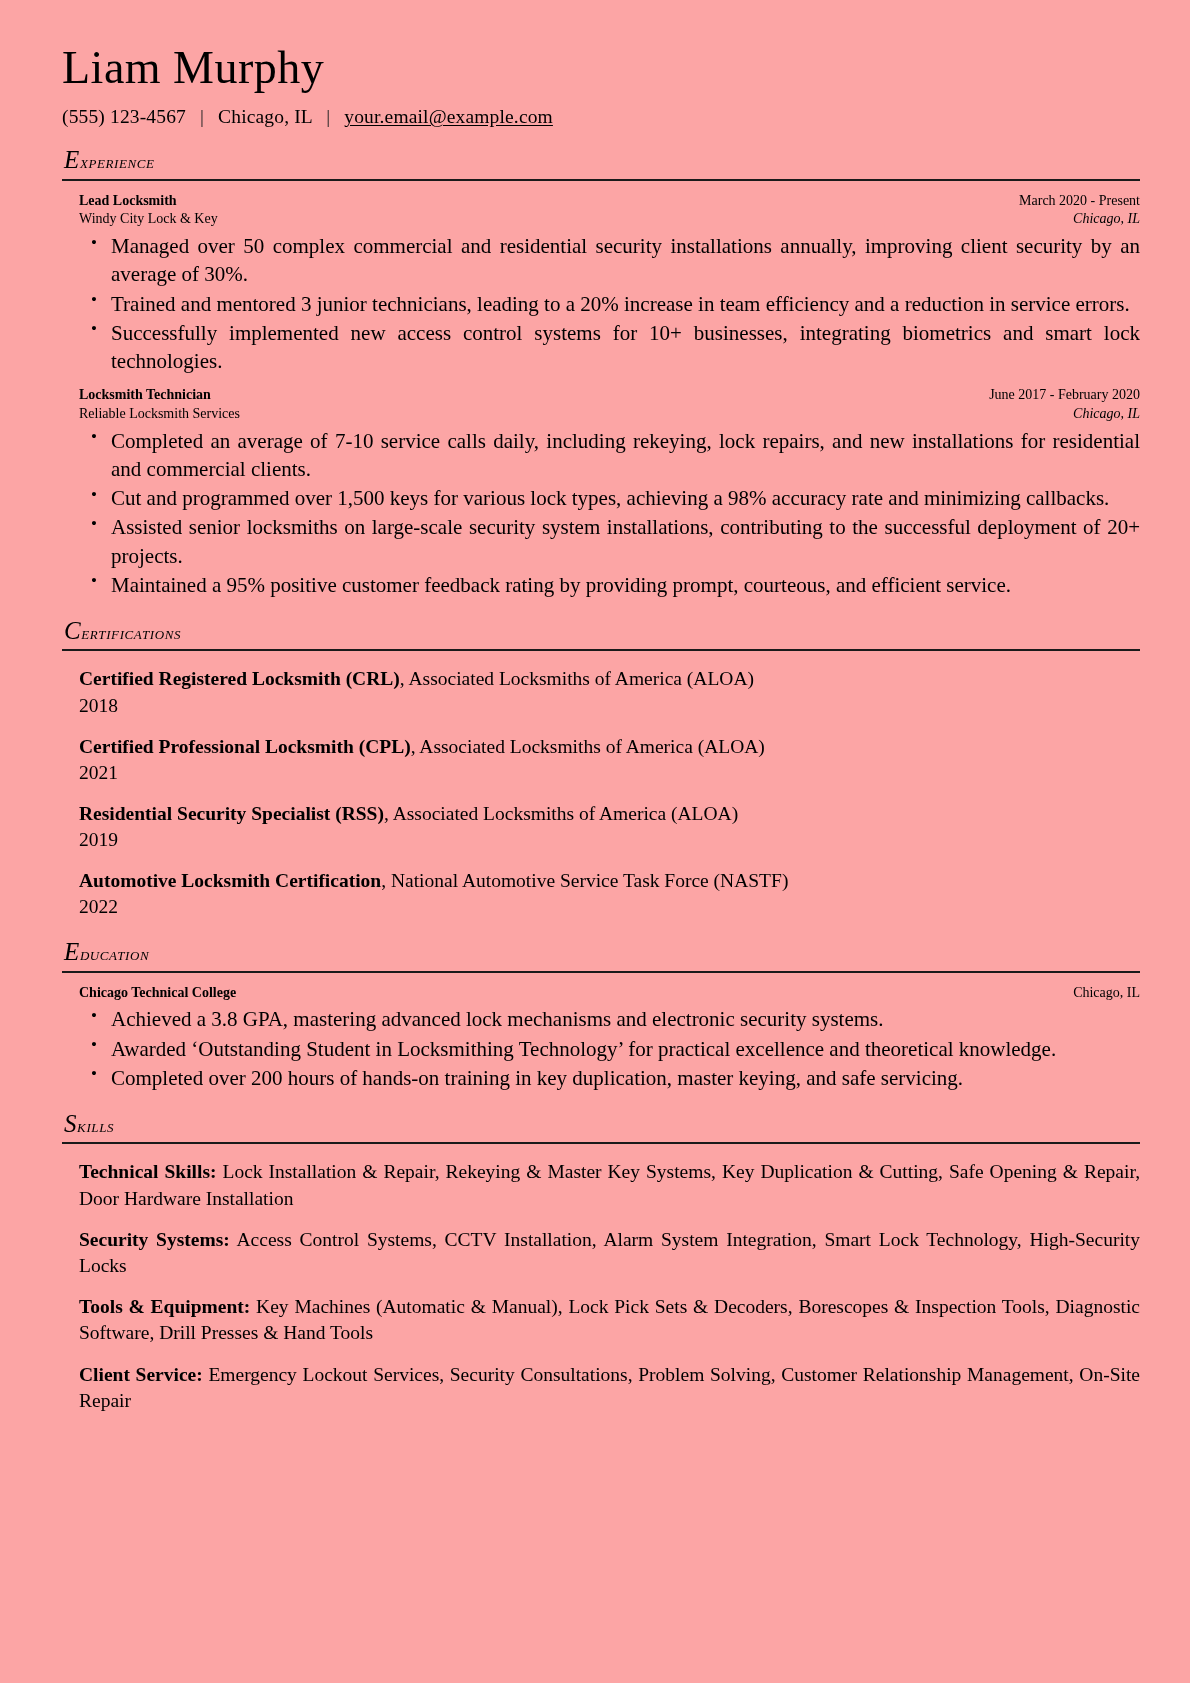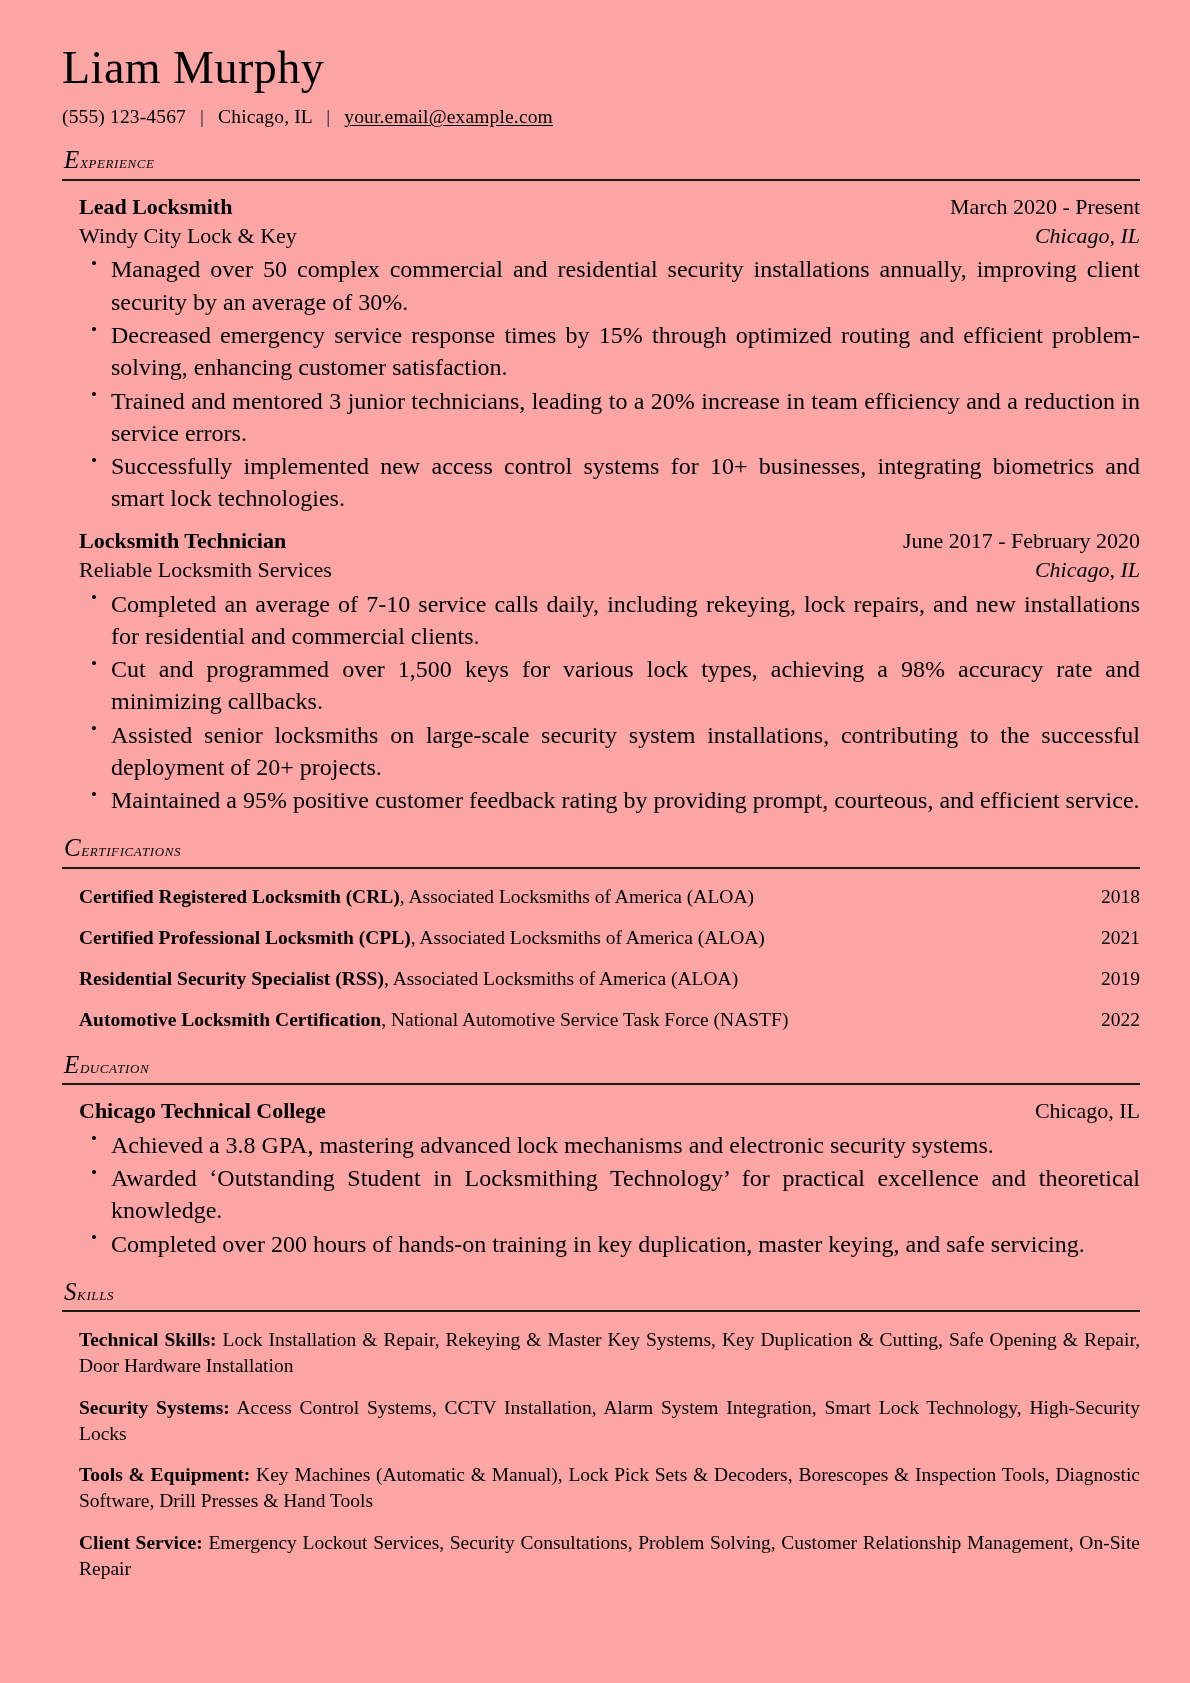--- a/index.html
+++ b/index.html
@@ -71,21 +71,21 @@
 
   
   .entry {
     margin-top: 11px;
     padding-left: 17px;
   }
   .entry-row {
     display: flex;
     justify-content: space-between;
     align-items: baseline;
-    font-size: 22px;
+    font-size: 14px;
     line-height: 1.34;
   }
   .entry-title {
     font-weight: bold;
   }
   .entry-date {
     text-align: right;
     white-space: nowrap;
     padding-left: 14px;
   }
@@ -110,21 +110,21 @@
 
   
   ul.bullets {
     list-style: none;
     margin: 3px 0 0 0;
     padding: 0;
   }
   ul.bullets li {
     position: relative;
     padding-left: 32px;
-    font-size: 24px;
+    font-size: 21px;
     line-height: 1.345;
     text-align: justify;
     margin-top: 1px;
     hyphens: auto;
     -webkit-hyphens: auto;
   }
   ul.bullets li::before {
     content: "\2022";
     position: absolute;
     left: 12px;
@@ -134,20 +134,21 @@
 
   
   .cert-row {
     display: flex;
     justify-content: space-between;
     align-items: baseline;
     font-size: 19.5px;
     line-height: 1.34;
     margin-top: 15px;
     padding-left: 17px;
+    flex-direction: column;
   }
   .cert-row:first-child {
     margin-top: 13px;
   }
   .cert-main {
     padding-right: 16px;
   }
   .cert-name {
     font-weight: bold;
   }
@@ -201,21 +202,20 @@
       <div class="entry-row">
         <span class="entry-title">Lead Locksmith</span>
         <span class="entry-date">March 2020 - Present</span>
       </div>
       <div class="entry-row">
         <span class="entry-org">Windy City Lock &amp; Key</span>
         <span class="entry-loc">Chicago, IL</span>
       </div>
       <ul class="bullets">
         <li>Managed over 50 complex commercial and residential security installations annually, improving client security by an average of 30%.</li>
-        <li>Decreased emergency service response times by 15% through optimized routing and efficient problem-solving, enhancing customer satisfaction.</li>
         <li>Trained and mentored 3 junior technicians, leading to a 20% increase in team efficiency and a reduction in service errors.</li>
         <li>Successfully implemented new access control systems for 10+ businesses, integrating biometrics and smart lock technologies.</li>
       </ul>
     </div>
 
     <div class="entry">
       <div class="entry-row">
         <span class="entry-title">Locksmith Technician</span>
         <span class="entry-date">June 2017 - February 2020</span>
       </div>

